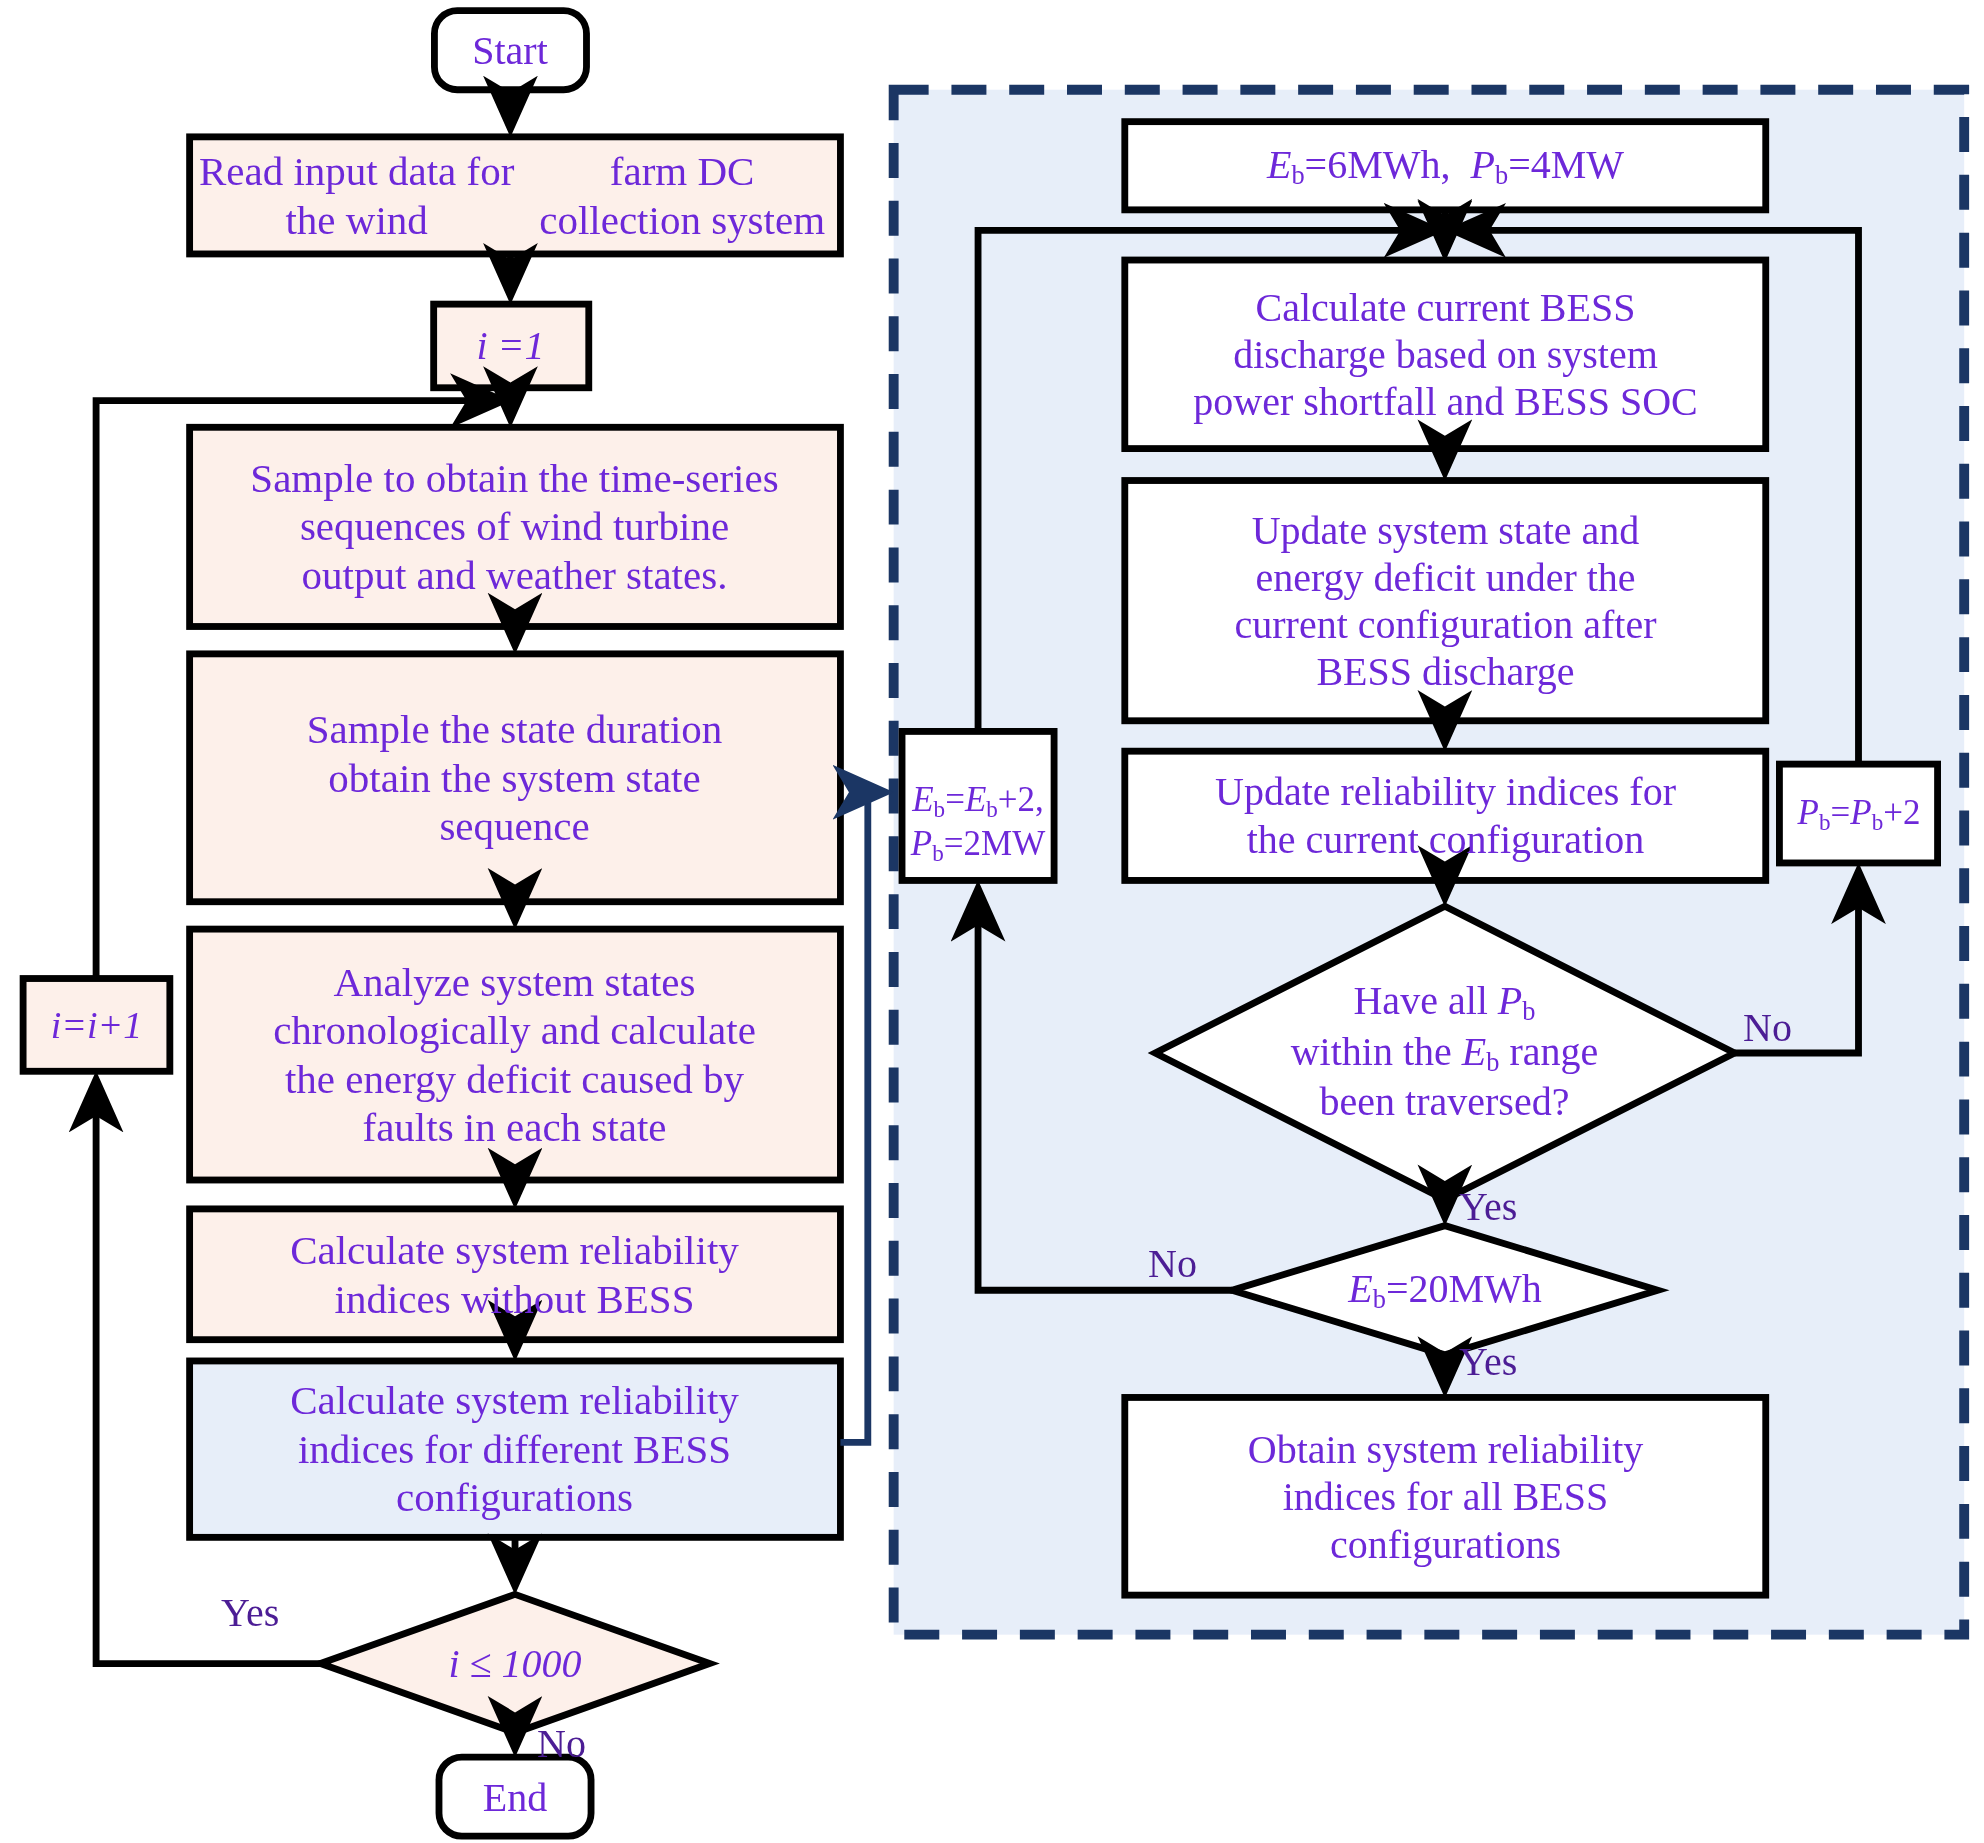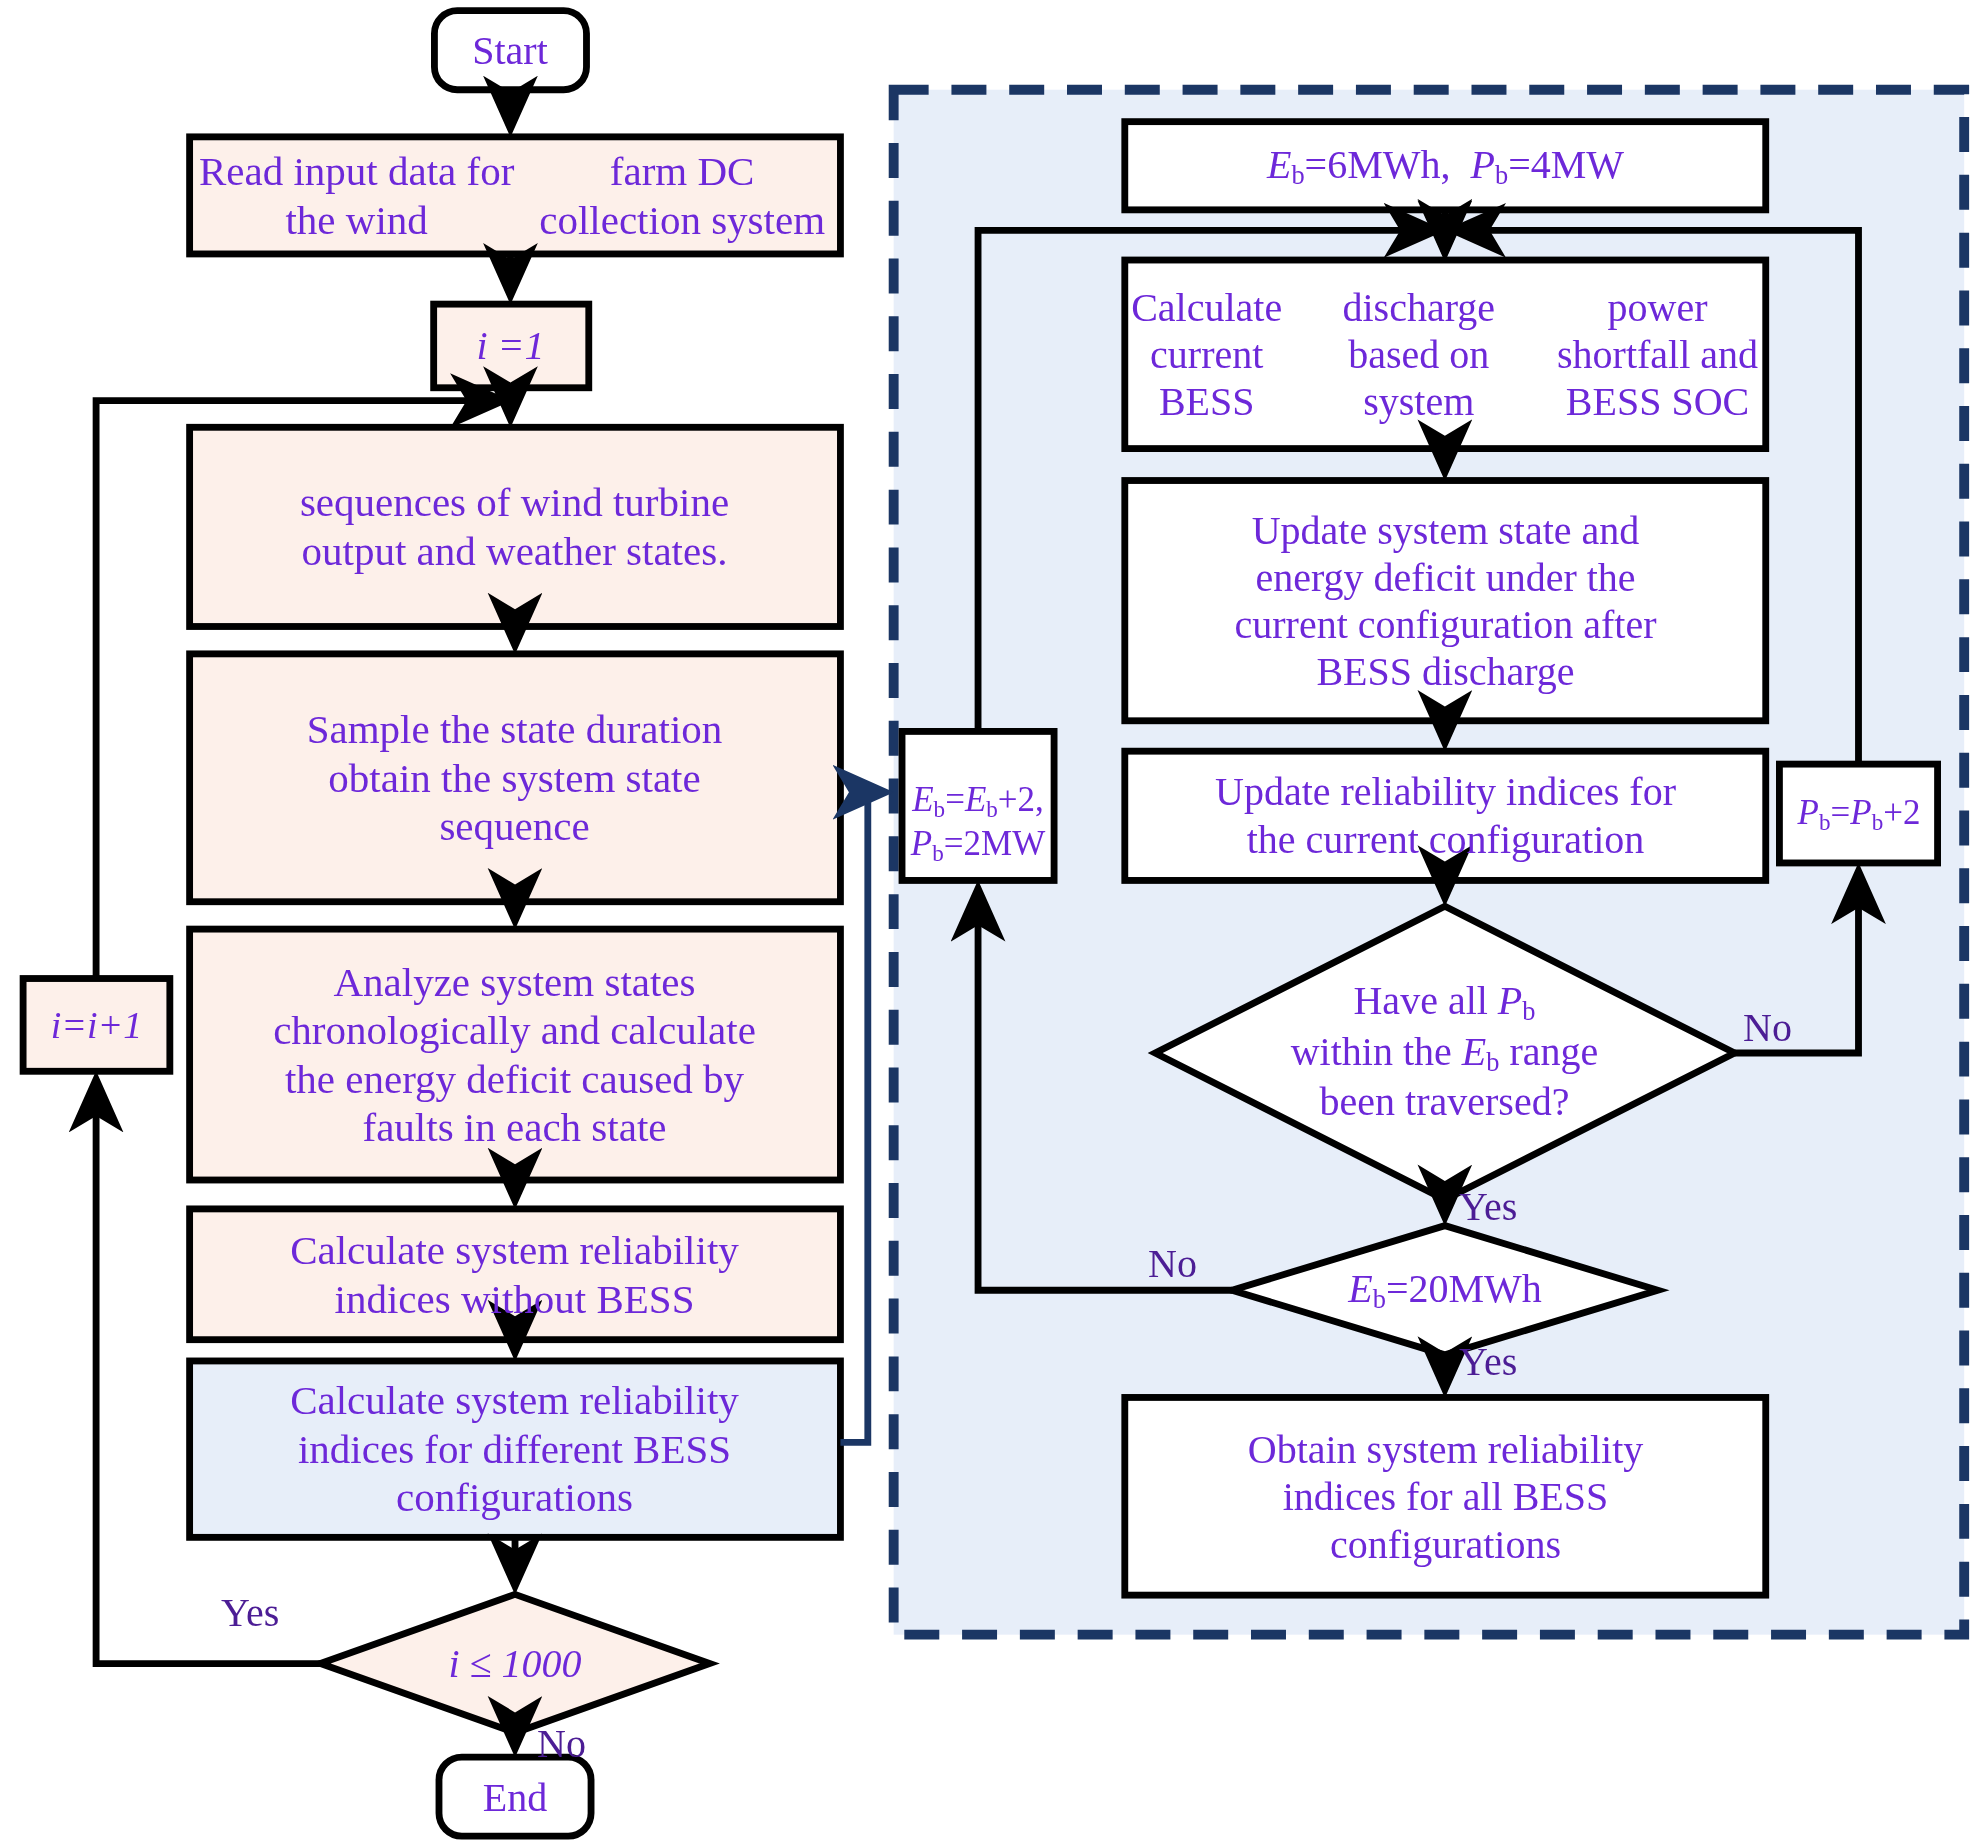--- a/index.html
+++ b/index.html
@@ -118,20 +118,21 @@
   <div class="nodeText" style="left:434px;top:10.6px;width:152px;height:79px;font-size:40px;">Start</div>
 
   <div class="nodeText" style="left:189px;top:137px;width:651px;height:117px;font-size:41px;flex-direction:row;">
     <span>Read input data for the wind</span>
     <span>farm DC collection system</span>
   </div>
 
   <div class="nodeText it" style="left:433px;top:304px;width:155px;height:84px;font-size:40px;">i =1</div>
 
   <div class="nodeText" style="left:189px;top:427px;width:651px;height:199px;font-size:41px;flex-direction:column;">
+    <span>Sample to obtain the time-series</span>
     <span>sequences of wind turbine</span>
     <span>output and weather states.</span>
   </div>
 
   <div class="nodeText" style="left:189px;top:654px;width:651px;height:248px;font-size:41px;flex-direction:column;">
     <span>Sample the state duration</span>
     <span>obtain the system state</span>
     <span>sequence</span>
   </div>
 
@@ -159,21 +160,21 @@
 
   <div class="lbl" style="left:221px;top:1589px;font-size:40px;">Yes</div>
   <div class="lbl" style="left:537px;top:1720px;font-size:40px;">No</div>
 
   <div class="nodeText" style="left:439px;top:1758px;width:152px;height:79px;font-size:40px;">End</div>
 
   <div class="nodeText" style="left:1125px;top:122px;width:641px;height:88px;font-size:40px;">
     <span><span class="it">E</span><span class="sub">b</span>=6MWh,&nbsp;&nbsp;<span class="it">P</span><span class="sub">b</span>=4MW</span>
   </div>
 
-  <div class="nodeText" style="left:1125px;top:260px;width:641px;height:189px;font-size:40px;flex-direction:row;gap:39px;">
+  <div class="nodeText" style="left:1125px;top:260px;width:641px;height:189px;font-size:40px;flex-direction:column;">
     <span>Calculate current BESS</span>
     <span>discharge based on system</span>
     <span>power shortfall and BESS SOC</span>
   </div>
 
   <div class="nodeText" style="left:1125px;top:481px;width:641px;height:240px;font-size:40px;flex-direction:column;">
     <span>Update system state and</span>
     <span>energy deficit under the</span>
     <span>current configuration after</span>
     <span>BESS discharge</span>

